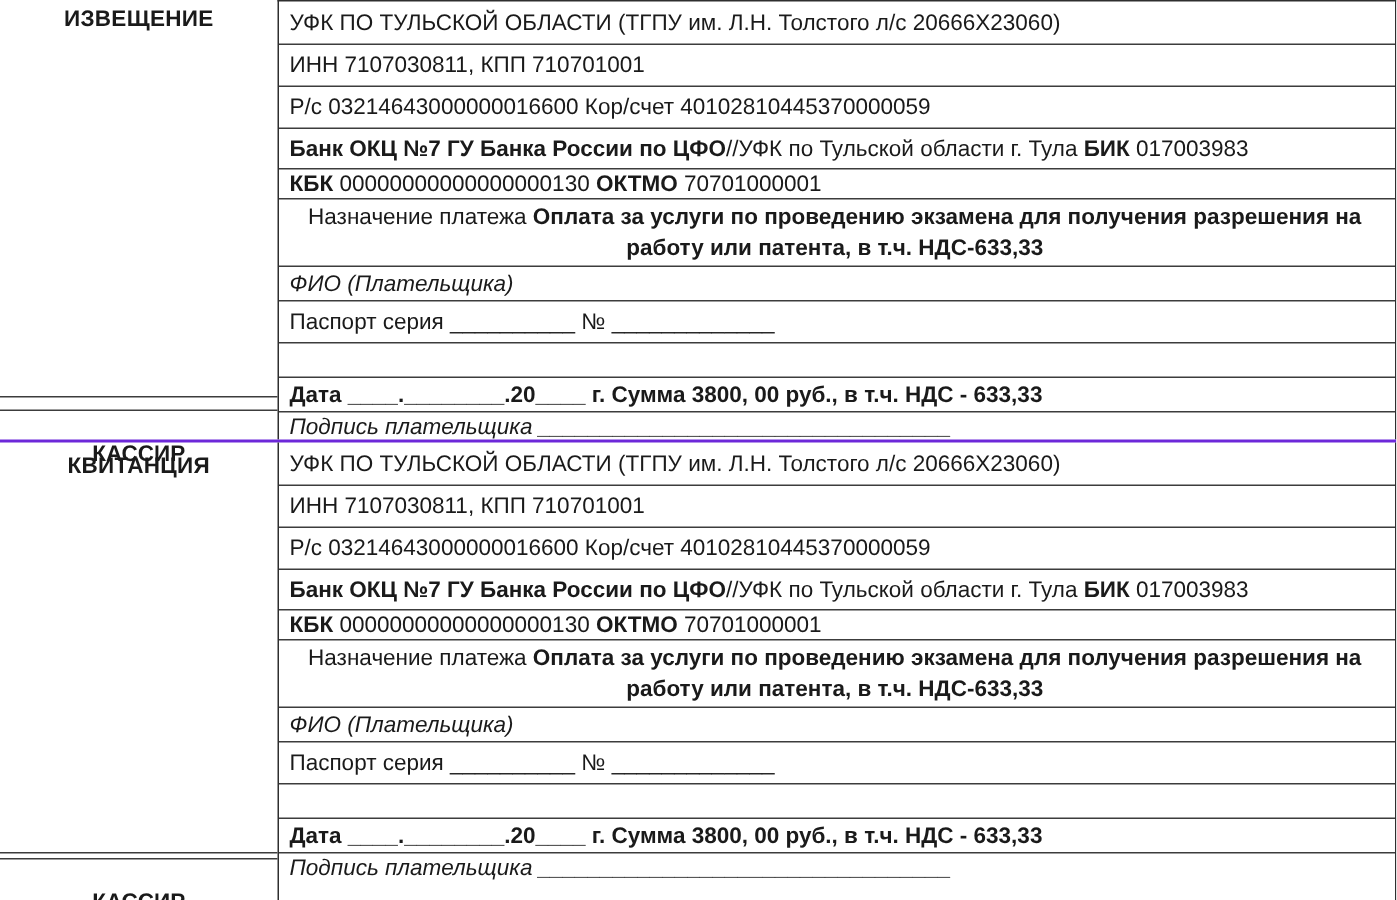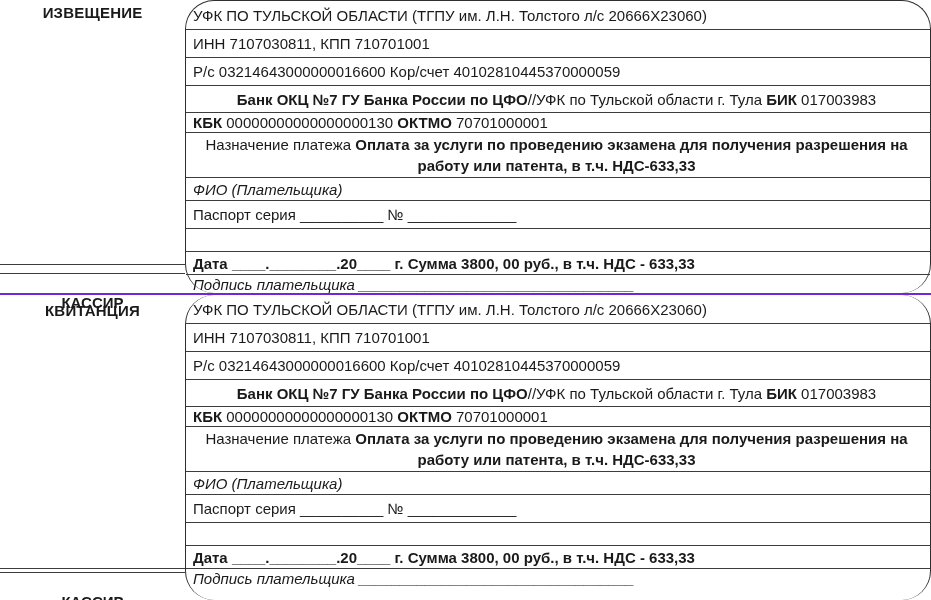--- a/index.html
+++ b/index.html
@@ -33,35 +33,34 @@
     text-align:center;font-weight:700;
     padding-top:20px;bottom:0;
   }
   .sec1 .cashier{top:273px;}
   .sec2 .cashier{top:277px;}
   .table{
     flex:1;display:flex;flex-direction:column;
     border-left:1px solid #2e2e2e;
     border-right:1px solid #2e2e2e;
     min-width:0;
-    border-radius:29px;
   }
   .sec1 .table{border-top:1px solid #2e2e2e;}
   .row{
     box-sizing:border-box;
     border-bottom:1px solid #3c3c3c;
     padding:0 10px 0 7px;
     display:flex;align-items:center;
     overflow:hidden;
   }
   .row .txt{width:100%;line-height:21px;}
   .h-recipient{height:29px;}
   .h-inn{height:28px;justify-content:center;}
   .h-account{height:28px;justify-content:center;}
-  .h-bank{height:27px;text-align:center;}
+  .h-bank{height:27px;}
   .h-kbk{height:20px;}
   .h-purpose{height:45px;text-align:center;}
   .h-fio{height:23px;font-style:italic;}
   .h-passport{height:28px;}
   .h-empty{height:23px;}
   .h-date{height:23px;}
   .h-sign{flex:1;border-bottom:none;align-items:flex-start;}
   .h-sign .txt{line-height:18px;padding-top:1px;font-style:italic;}
   .b{font-weight:700;}
 </style>

